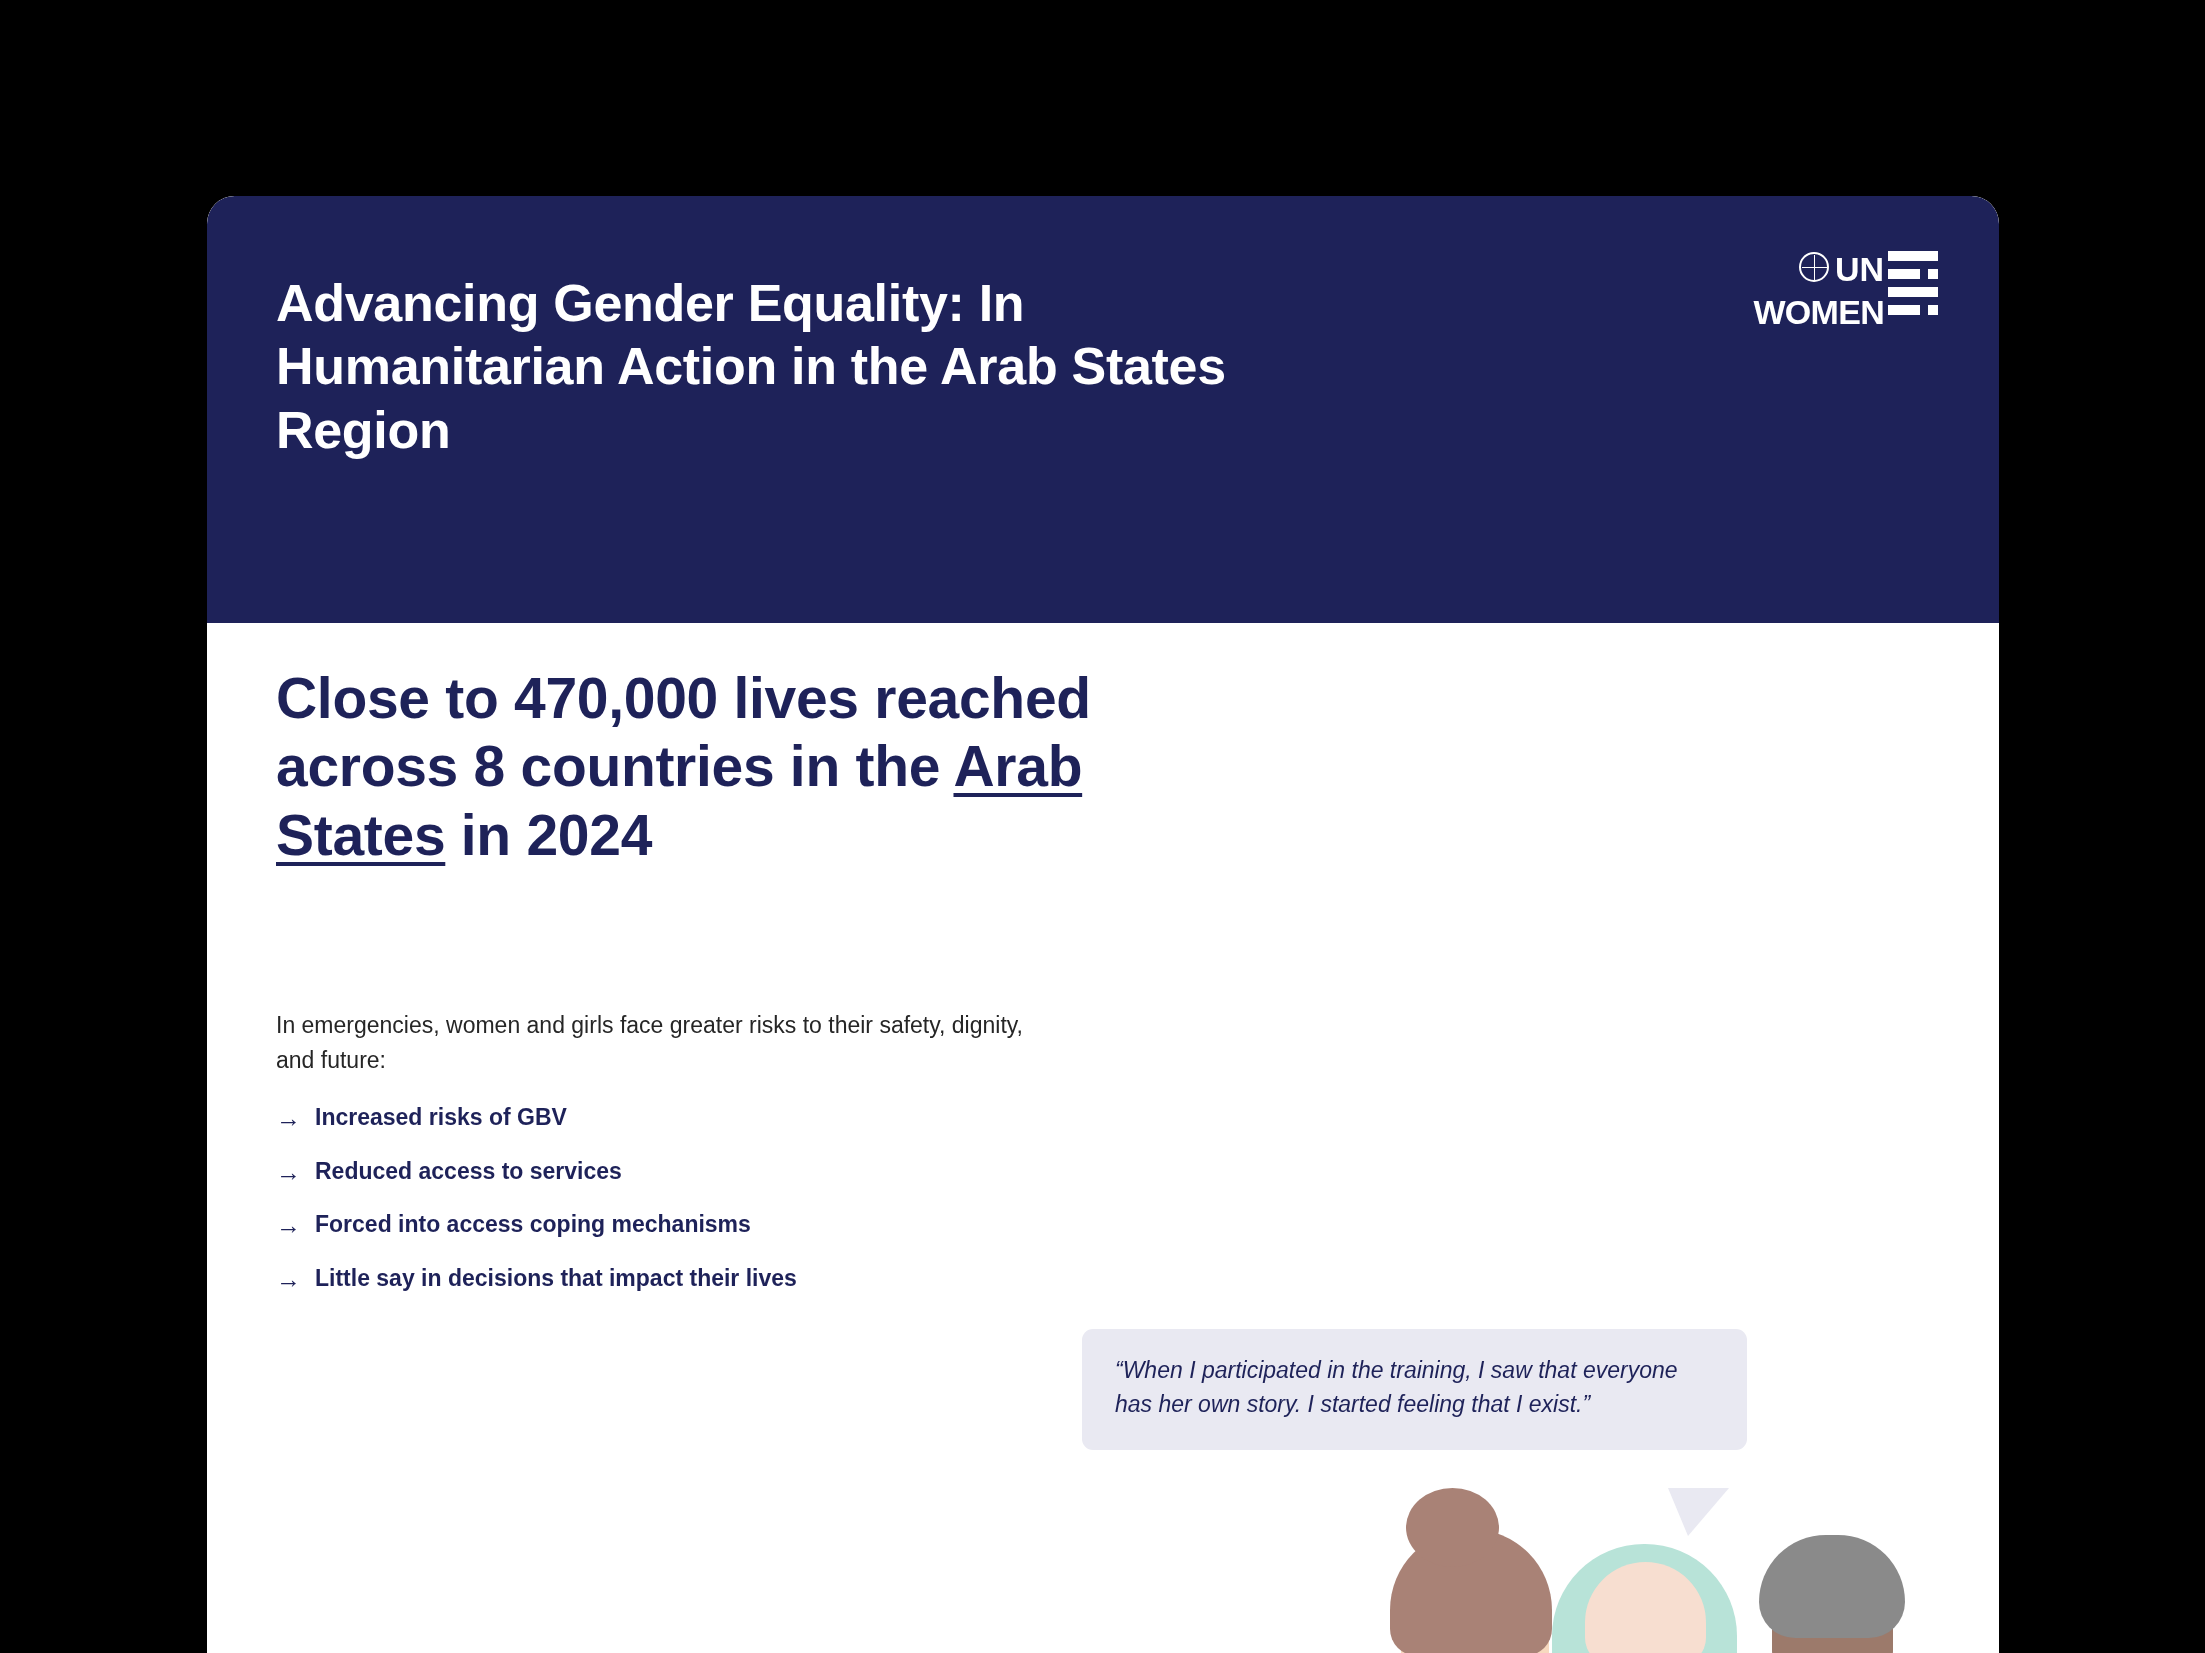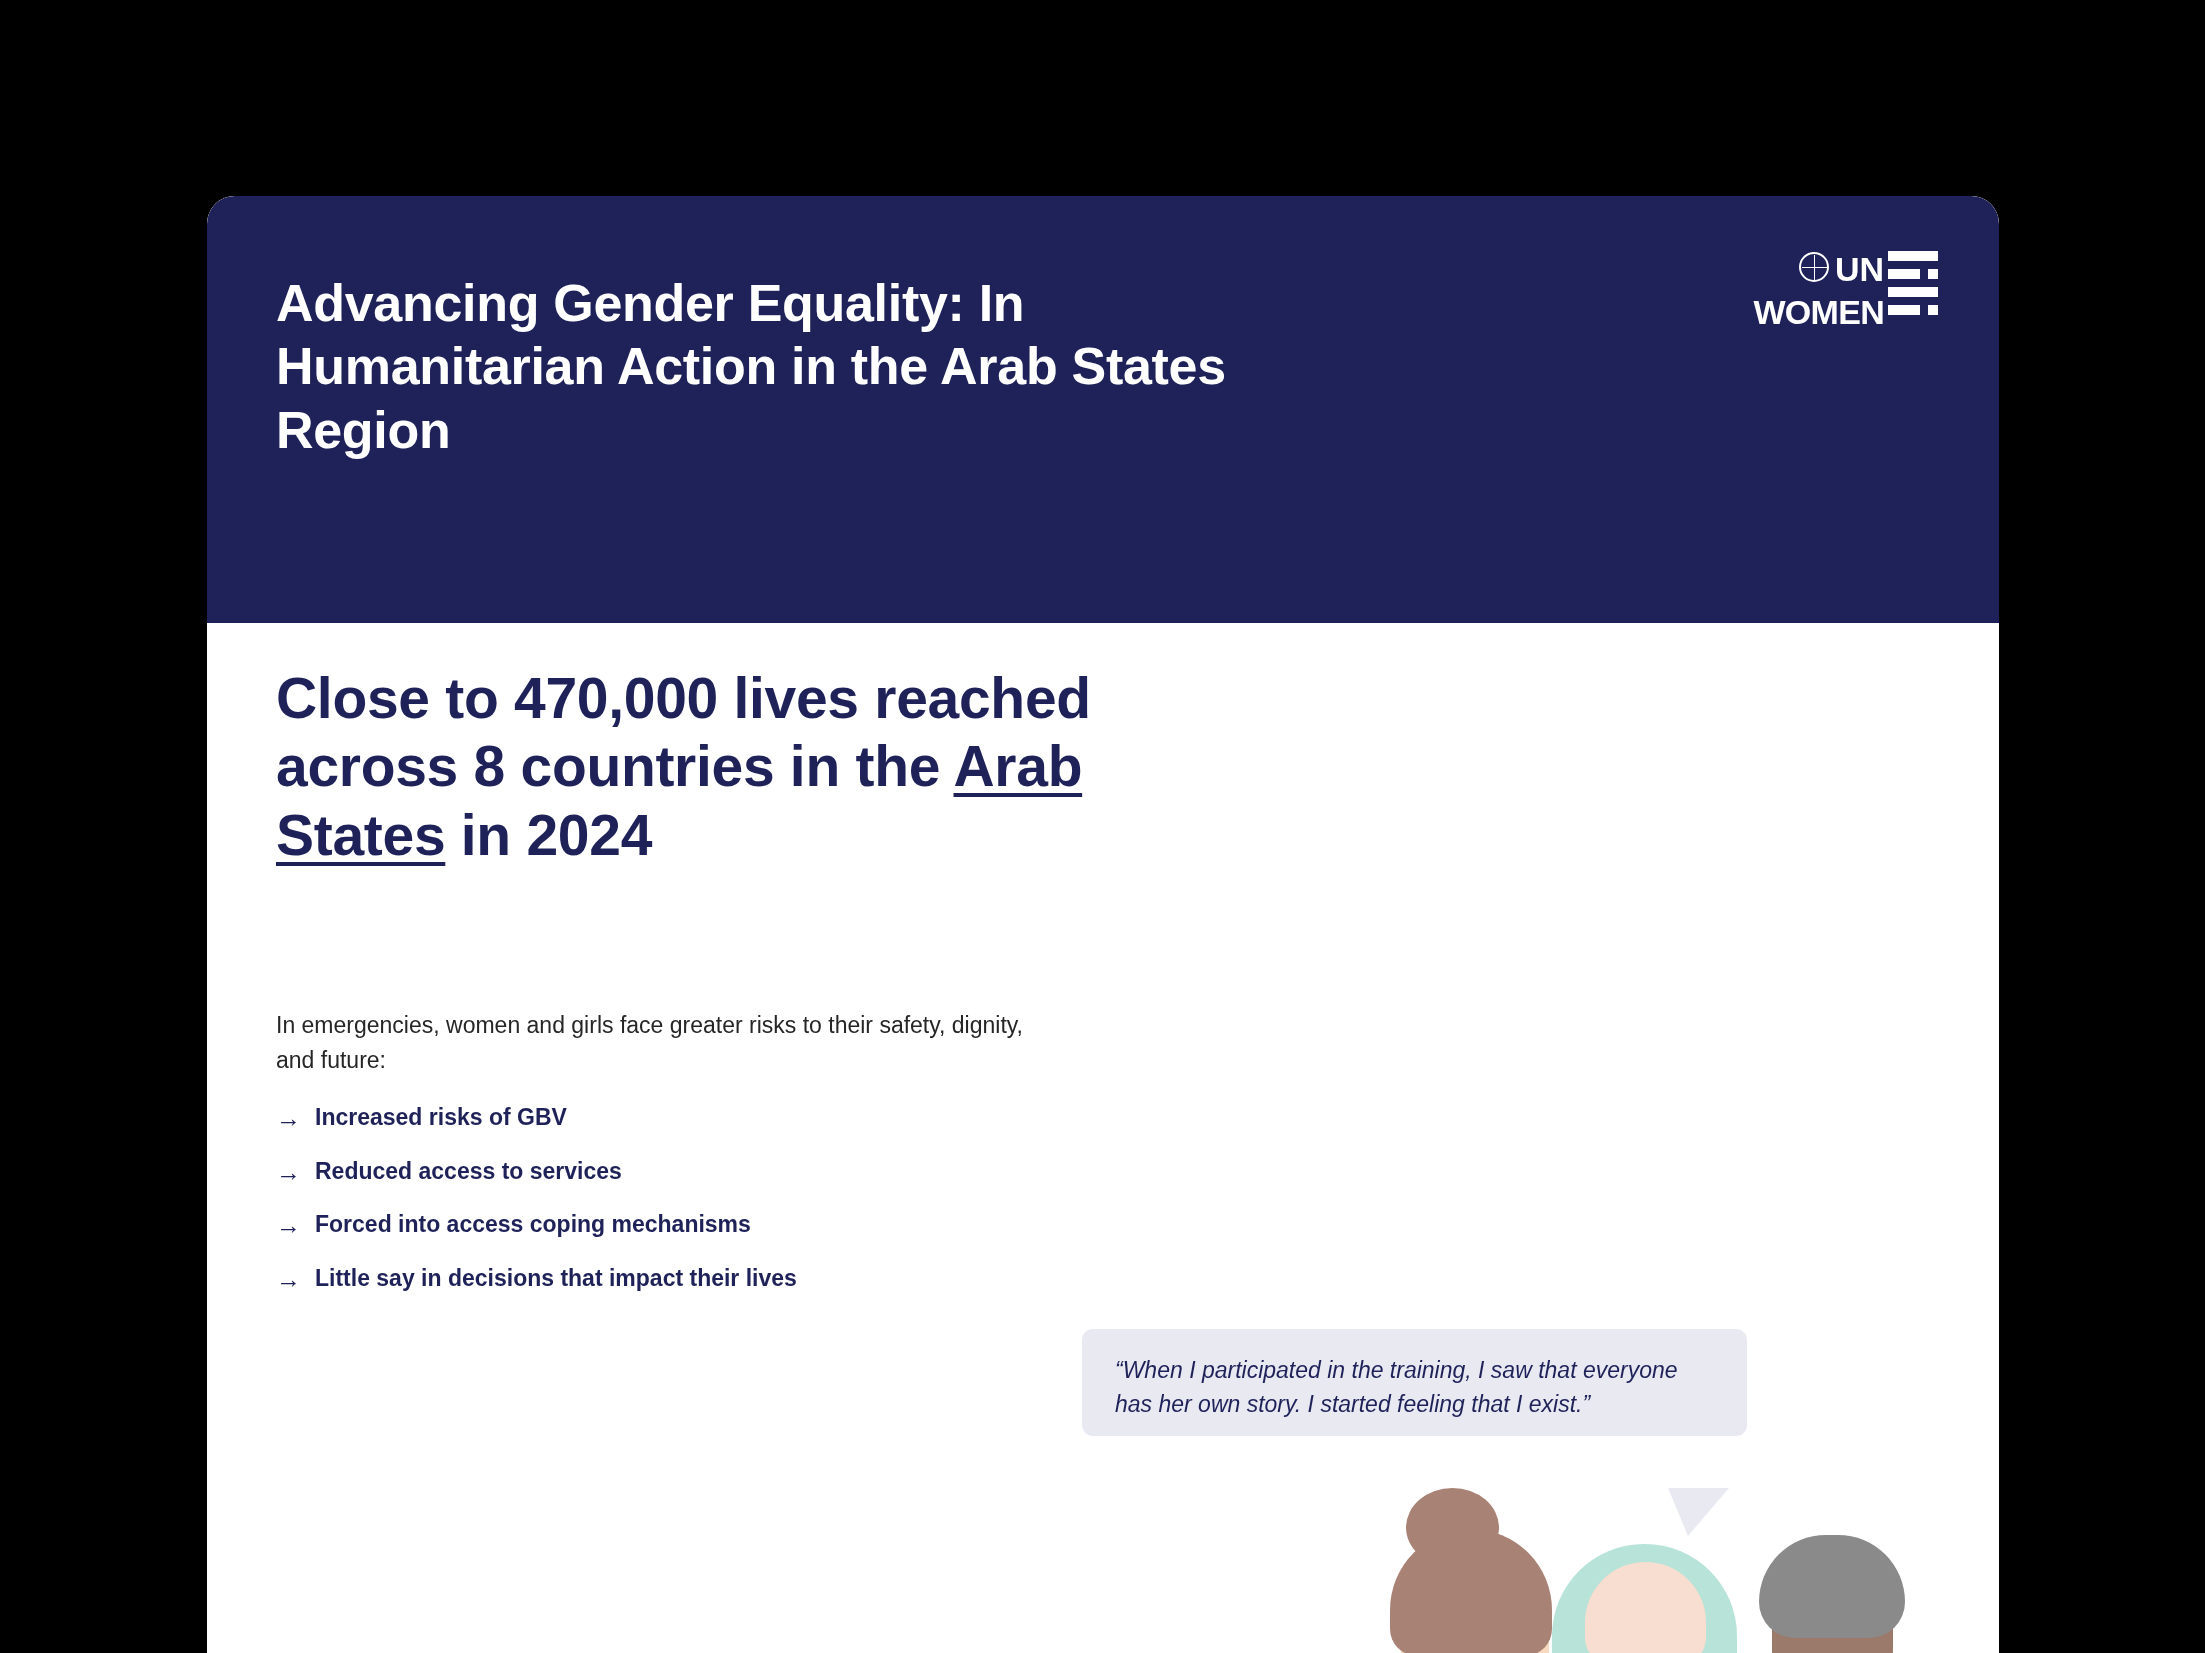--- a/index.html
+++ b/index.html
@@ -217,21 +217,21 @@
   }
 
   
   .quote-bubble {
     position: absolute;
     left: 875px;
     top: 706px;
     width: 665px;
     background: #e9e9f2;
     border-radius: 11px;
-    padding: 25px 29px 15px 33px;
+    padding: 25px 29px 29px 33px;
     box-sizing: border-box;
   }
   .quote-text {
     color: #1e2259;
     font-size: 23px;
     font-style: italic;
     line-height: 1.46;
   }
   .quote-tail {
     position: absolute;

